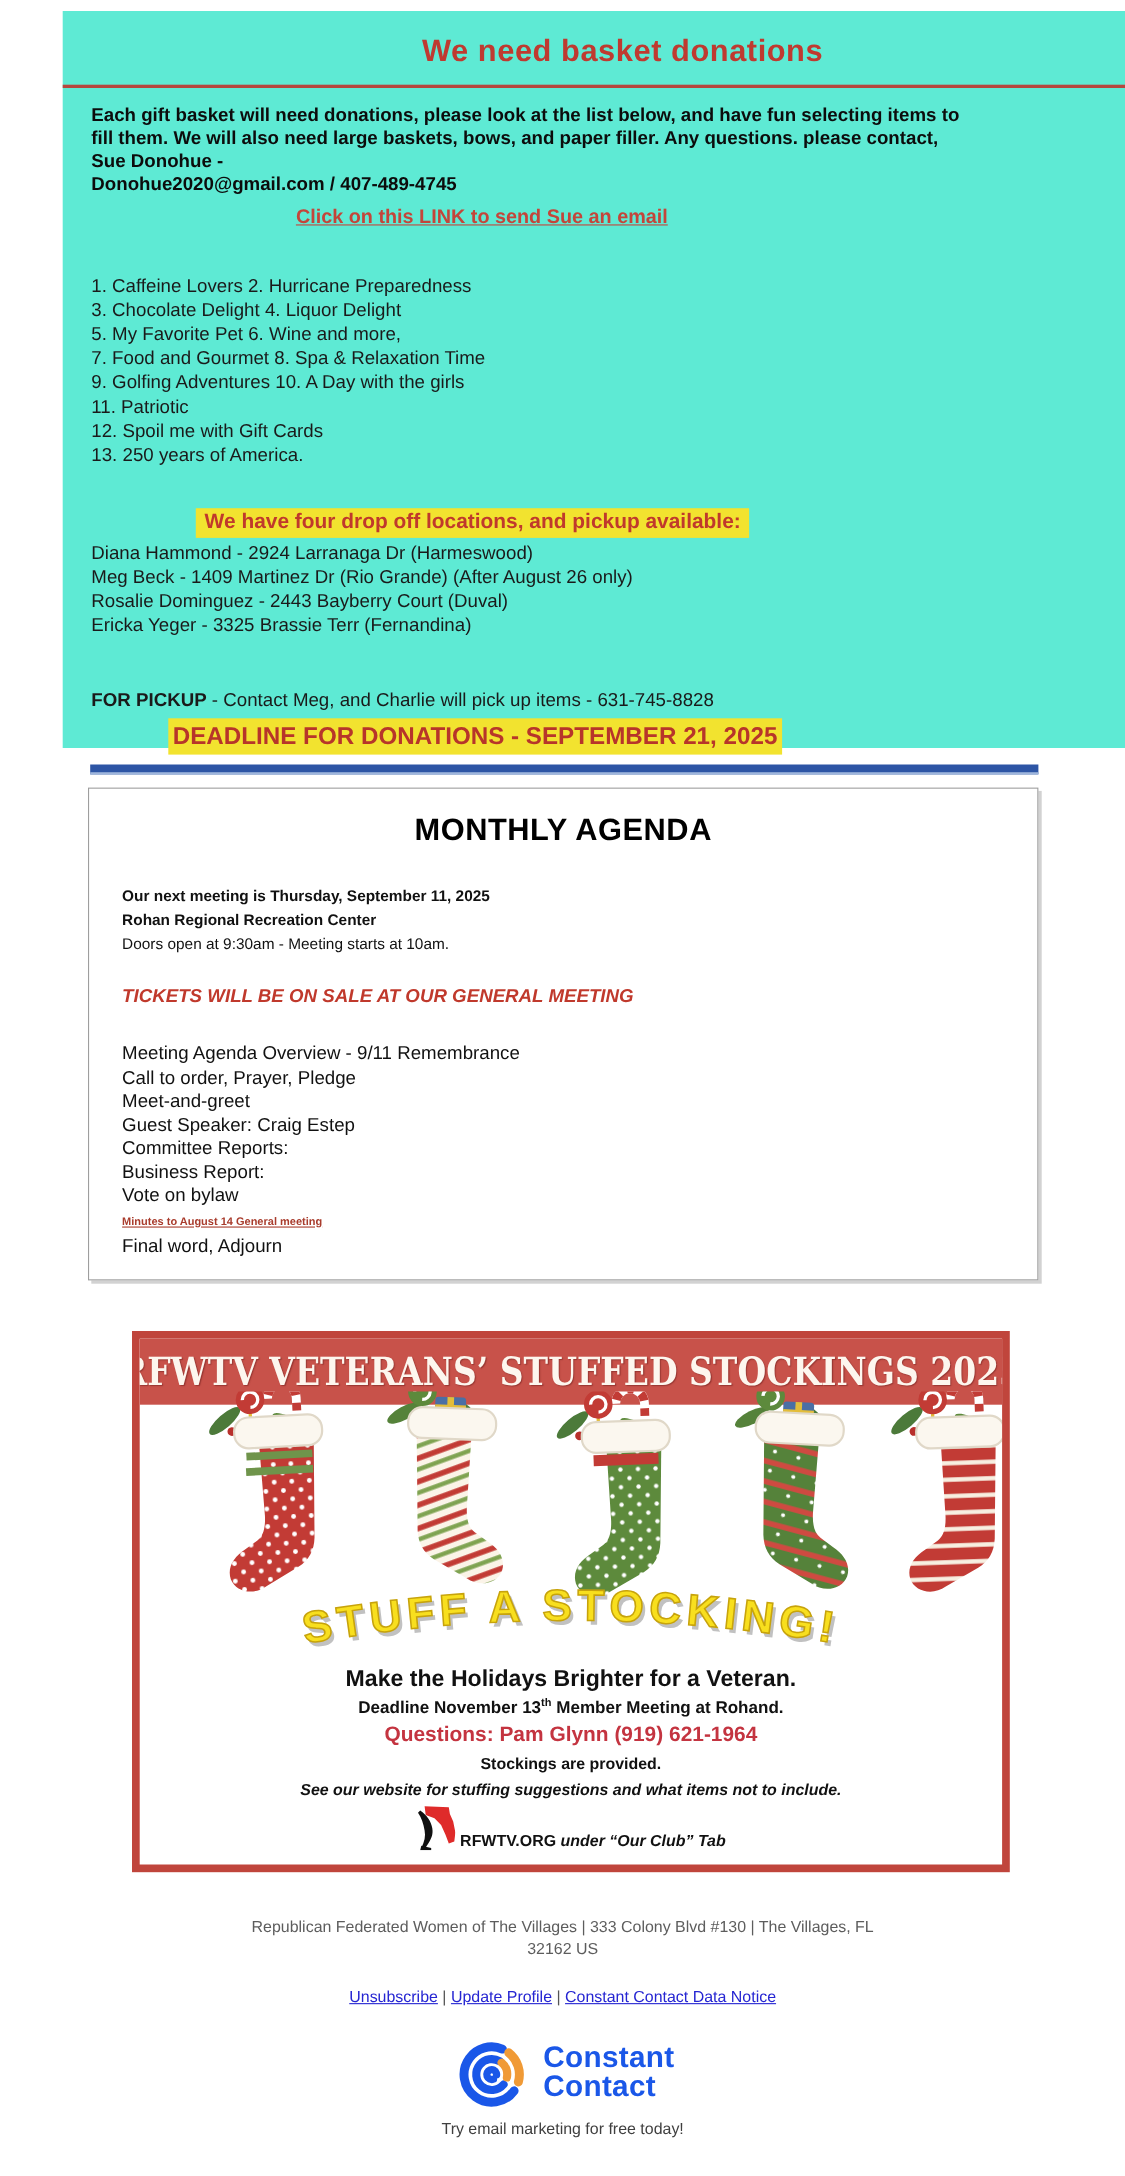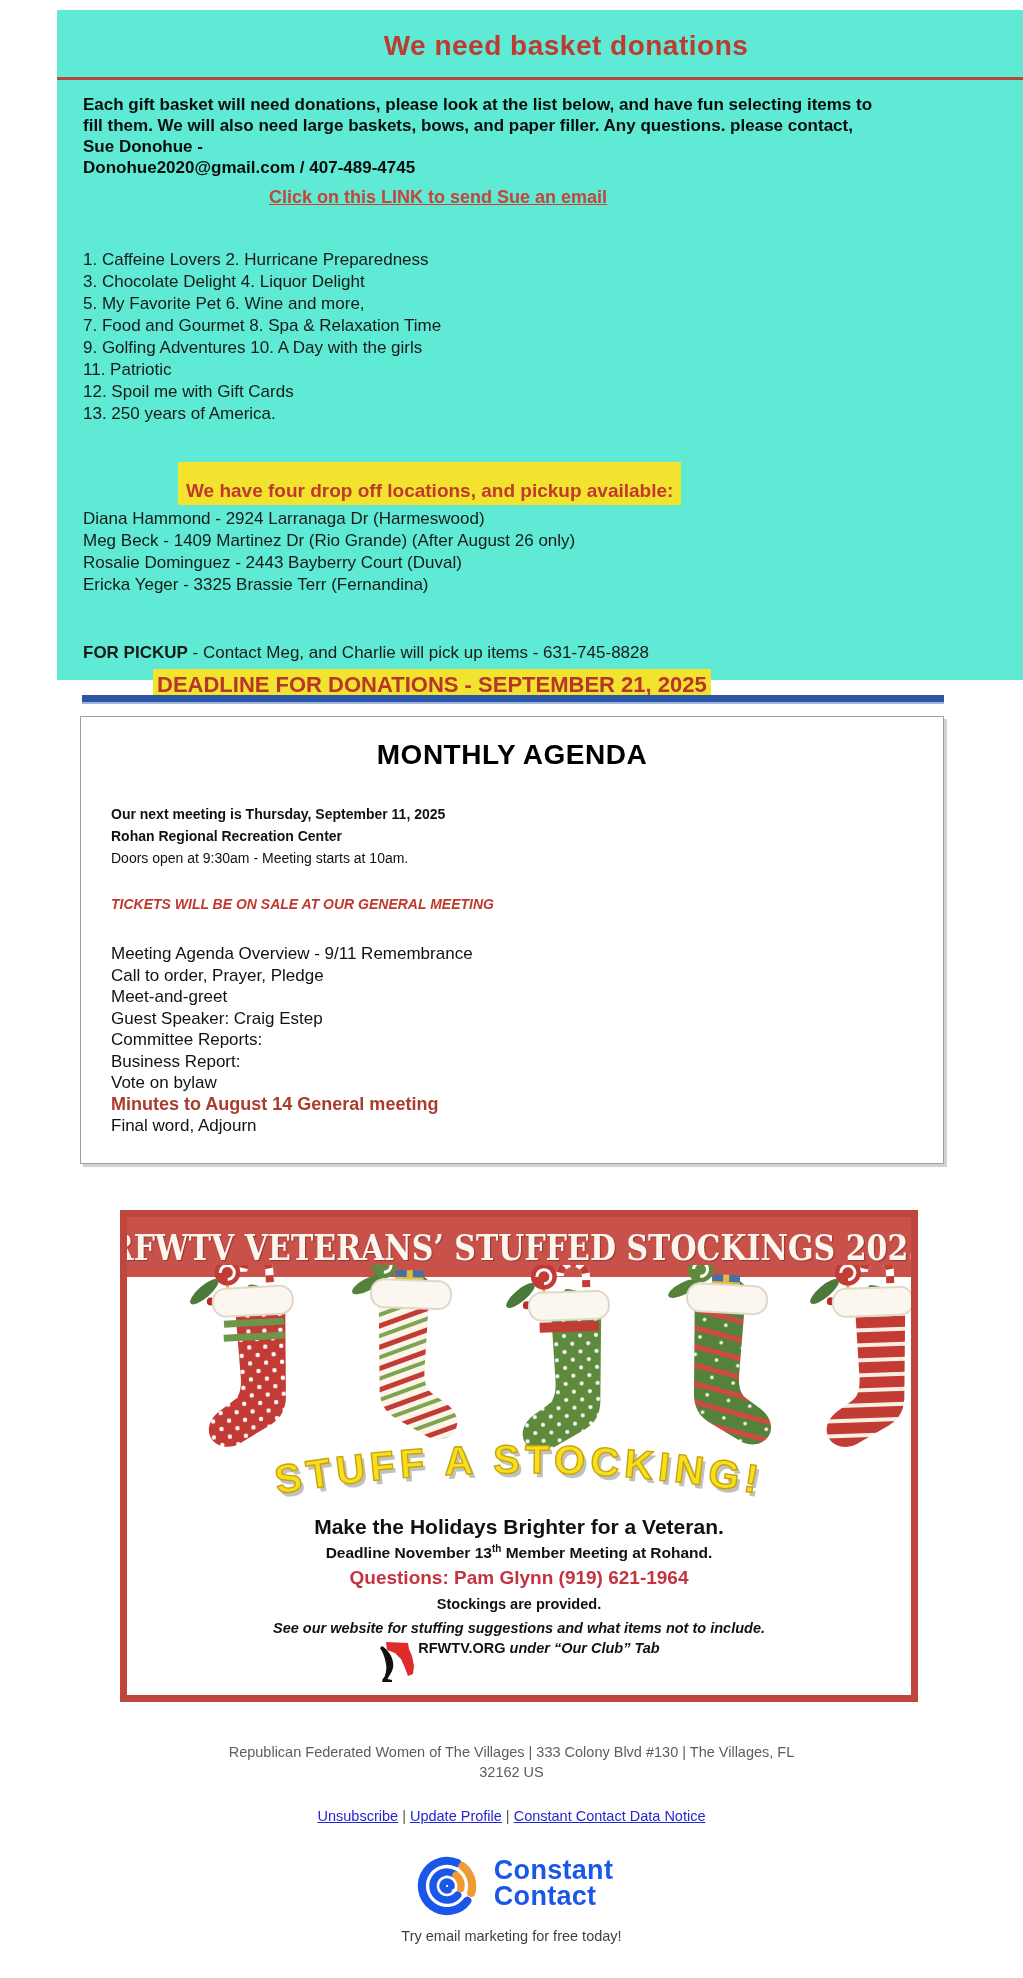--- a/index.html
+++ b/index.html
@@ -9,55 +9,55 @@
   
   .blue-box{position:absolute;left:57px;top:10px;width:1018px;height:670px;background:#5eead4;}
   .bb-title{margin:0;padding-top:20px;text-align:center;font-size:28px;font-weight:bold;color:#bf3a30;letter-spacing:.5px;}
   .bb-rule{height:3px;background:#b5473e;margin-top:15px;}
   .bb-pad{padding:0 26px;}
   .intro{margin-top:14px;font-size:17px;font-weight:bold;line-height:21px;color:#0c0c0c;}
   .email-link-row{margin-top:9px;}
   .email-link{display:inline-block;margin-left:186px;font-size:18px;font-weight:bold;color:#c4453a;text-decoration:underline;cursor:pointer;}
   .basket-list{margin-top:41px;font-size:17px;line-height:22px;color:#1a1a1a;}
   .hl-heading-row{margin-top:37px;}
-  .hl-heading{display:inline-block;margin-left:95px;background:#f2e32f;color:#c0392c;font-size:19px;font-weight:bold;padding:18px 8px 3px;}
+  .hl-heading{display:inline-block;margin-left:95px;background:#f2e32f;color:#c0392c;font-size:19px;font-weight:bold;padding:2px 8px 3px;}
   .locations{margin-top:3px;font-size:17px;line-height:22px;color:#1a1a1a;}
   .pickup{margin-top:47px;font-size:17px;color:#1a1a1a;}
   .pickup b{font-weight:bold;}
   .deadline-row{margin-top:6px;}
   .deadline{display:inline-block;margin-left:70px;background:#f2e32f;color:#b7352a;font-size:22px;font-weight:bold;padding:3px 4px 4px;}
 
   
   .blue-divider{position:absolute;left:82px;top:695px;width:862px;height:7px;background:#2d55a5;border-bottom:2px solid #9fb6dc;}
 
   
   .agenda-box{position:absolute;left:80px;top:716px;width:864px;height:448px;background:#fff;
               border:1px solid #9e9e9e;box-shadow:3px 3px 0 #d2d2d2;box-sizing:border-box;padding:22px 30px;}
   .ag-title{margin:0;text-align:center;font-size:28px;font-weight:bold;color:#000;letter-spacing:.5px;}
   .ag-meet{margin-top:32px;font-size:14px;line-height:22px;}
   .ag-meet .b{font-weight:bold;}
-  .ag-tickets{margin-top:27px;font-size:14px;font-weight:bold;font-style:italic;color:#c0392c;}
+  .ag-tickets{margin-top:27px;font-size:17px;font-weight:bold;font-style:italic;color:#c0392c;}
   .ag-list{margin-top:31px;font-size:17px;line-height:21.5px;color:#111;}
-  .minutes-link{display:inline-block;font-size:18px;font-weight:bold;color:#a93c2d;cursor:pointer;line-height:21.5px;}
+  .minutes-link{display:inline-block;font-size:10px;font-weight:bold;color:#a93c2d;text-decoration:underline;cursor:pointer;line-height:21.5px;}
 
   
   .poster{position:absolute;left:120px;top:1210px;width:798px;height:492px;background:#fff;
           border:7px solid #c0453c;box-sizing:border-box;overflow:hidden;}
   .poster-banner{height:60px;background:#c8524a;display:flex;align-items:center;justify-content:center;}
   .poster-banner-text{font-family:"DejaVu Serif","Liberation Serif",serif;font-weight:bold;font-size:30px;color:#fdf6ee;
                       transform:scaleY(1.18);letter-spacing:0;white-space:nowrap;text-shadow:1px 1px 1px rgba(90,20,20,.45);}
   .stockings-svg{display:block;margin-top:-12px;}
   .arch-svg{display:block;margin-top:-26px;}
   .poster-line1{margin-top:-8px;text-align:center;font-size:21px;font-weight:bold;color:#111;}
   .poster-line2{margin-top:4px;text-align:center;font-size:15.5px;font-weight:bold;color:#111;}
   .poster-line2 sup{font-size:10px;}
   .poster-q{margin-top:5px;text-align:center;font-size:19px;font-weight:bold;color:#c43440;}
   .poster-line4{margin-top:7px;text-align:center;font-size:14.5px;font-weight:bold;color:#111;}
   .poster-line5{margin-top:8px;text-align:center;font-size:14.5px;font-weight:bold;font-style:italic;color:#111;}
-  .poster-site{margin-top:4px;display:flex;align-items:flex-start;justify-content:center;gap:4px;}
+  .poster-site{margin-top:4px;display:flex;align-items:flex-end;justify-content:center;gap:4px;}
   .poster-site .site-text{font-size:14.5px;font-weight:bold;color:#111;}
   .poster-site .site-rest{font-style:italic;}
 
   
   .footer{position:absolute;left:0;top:1742px;width:1023px;text-align:center;}
   .addr{font-size:14.5px;color:#5d5d5d;line-height:20px;}
   .f-links{margin-top:26px;font-size:14.5px;color:#555;}
   .f-links a{color:#2525d2;text-decoration:underline;cursor:pointer;}
   .cc-logo-row{margin-top:22px;display:flex;align-items:center;justify-content:center;gap:10px;}
   .cc-word{font-size:27px;line-height:26px;font-weight:bold;color:#1a57e8;text-align:left;letter-spacing:.3px;}

